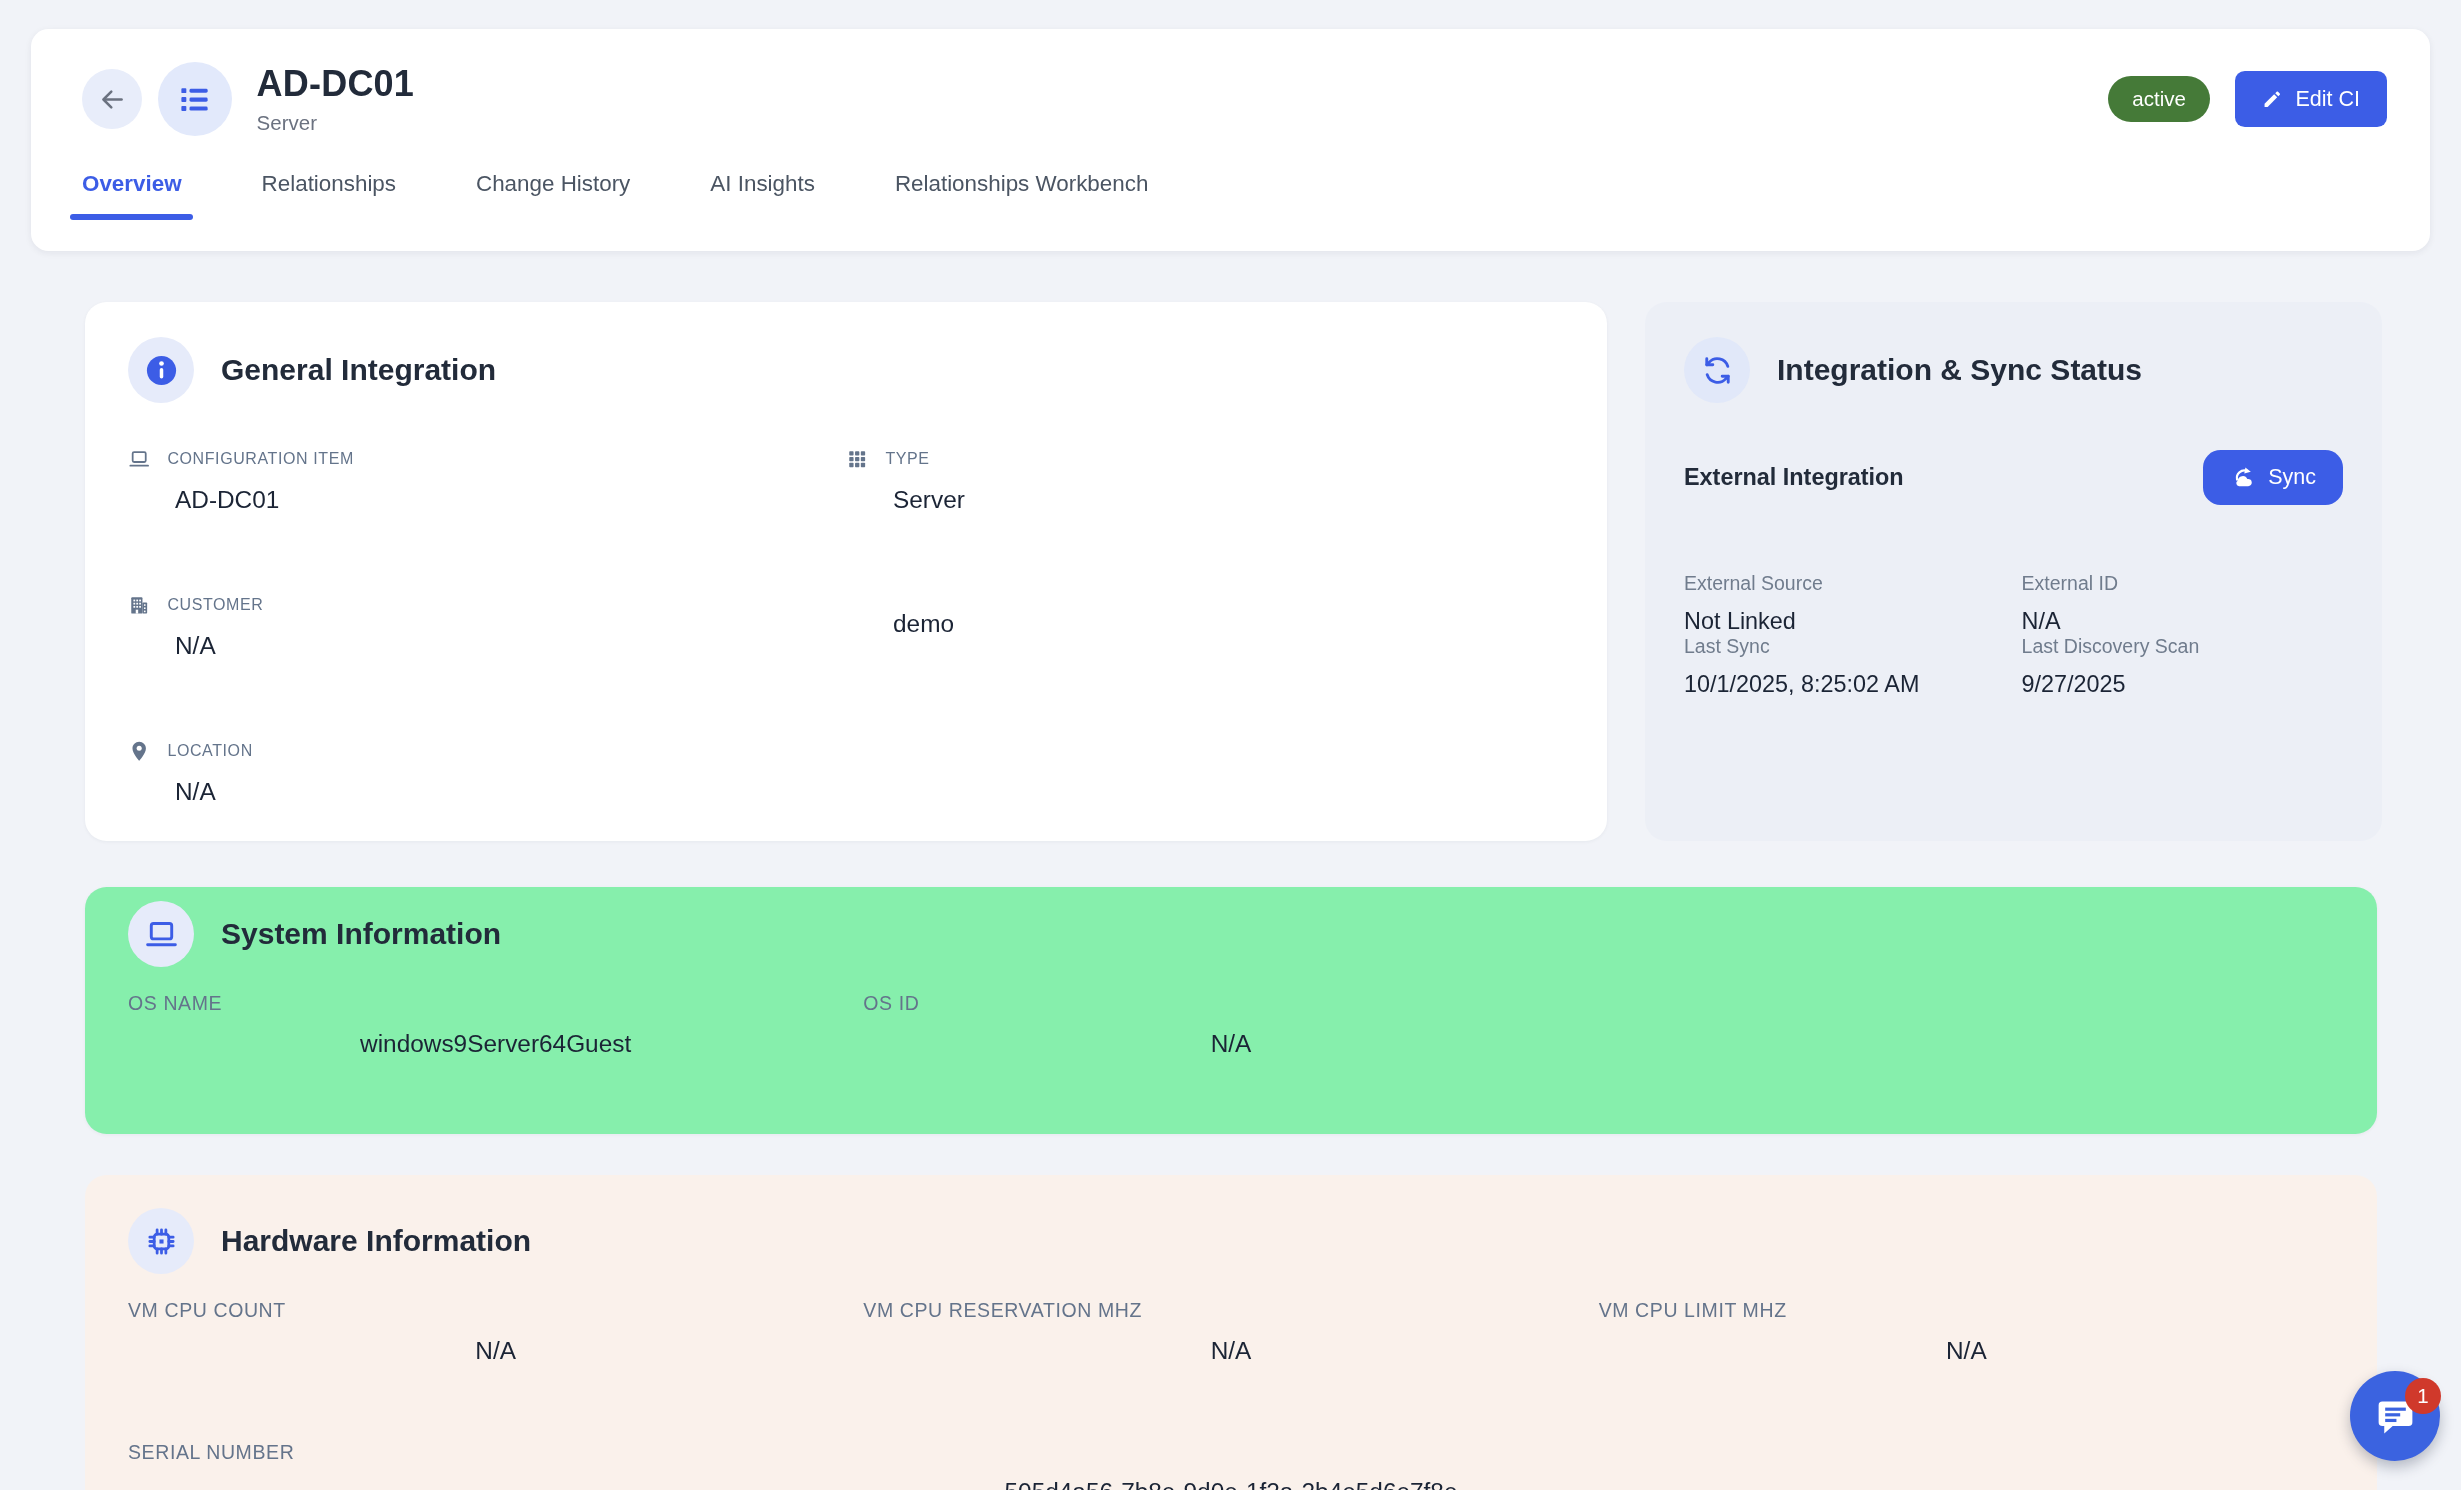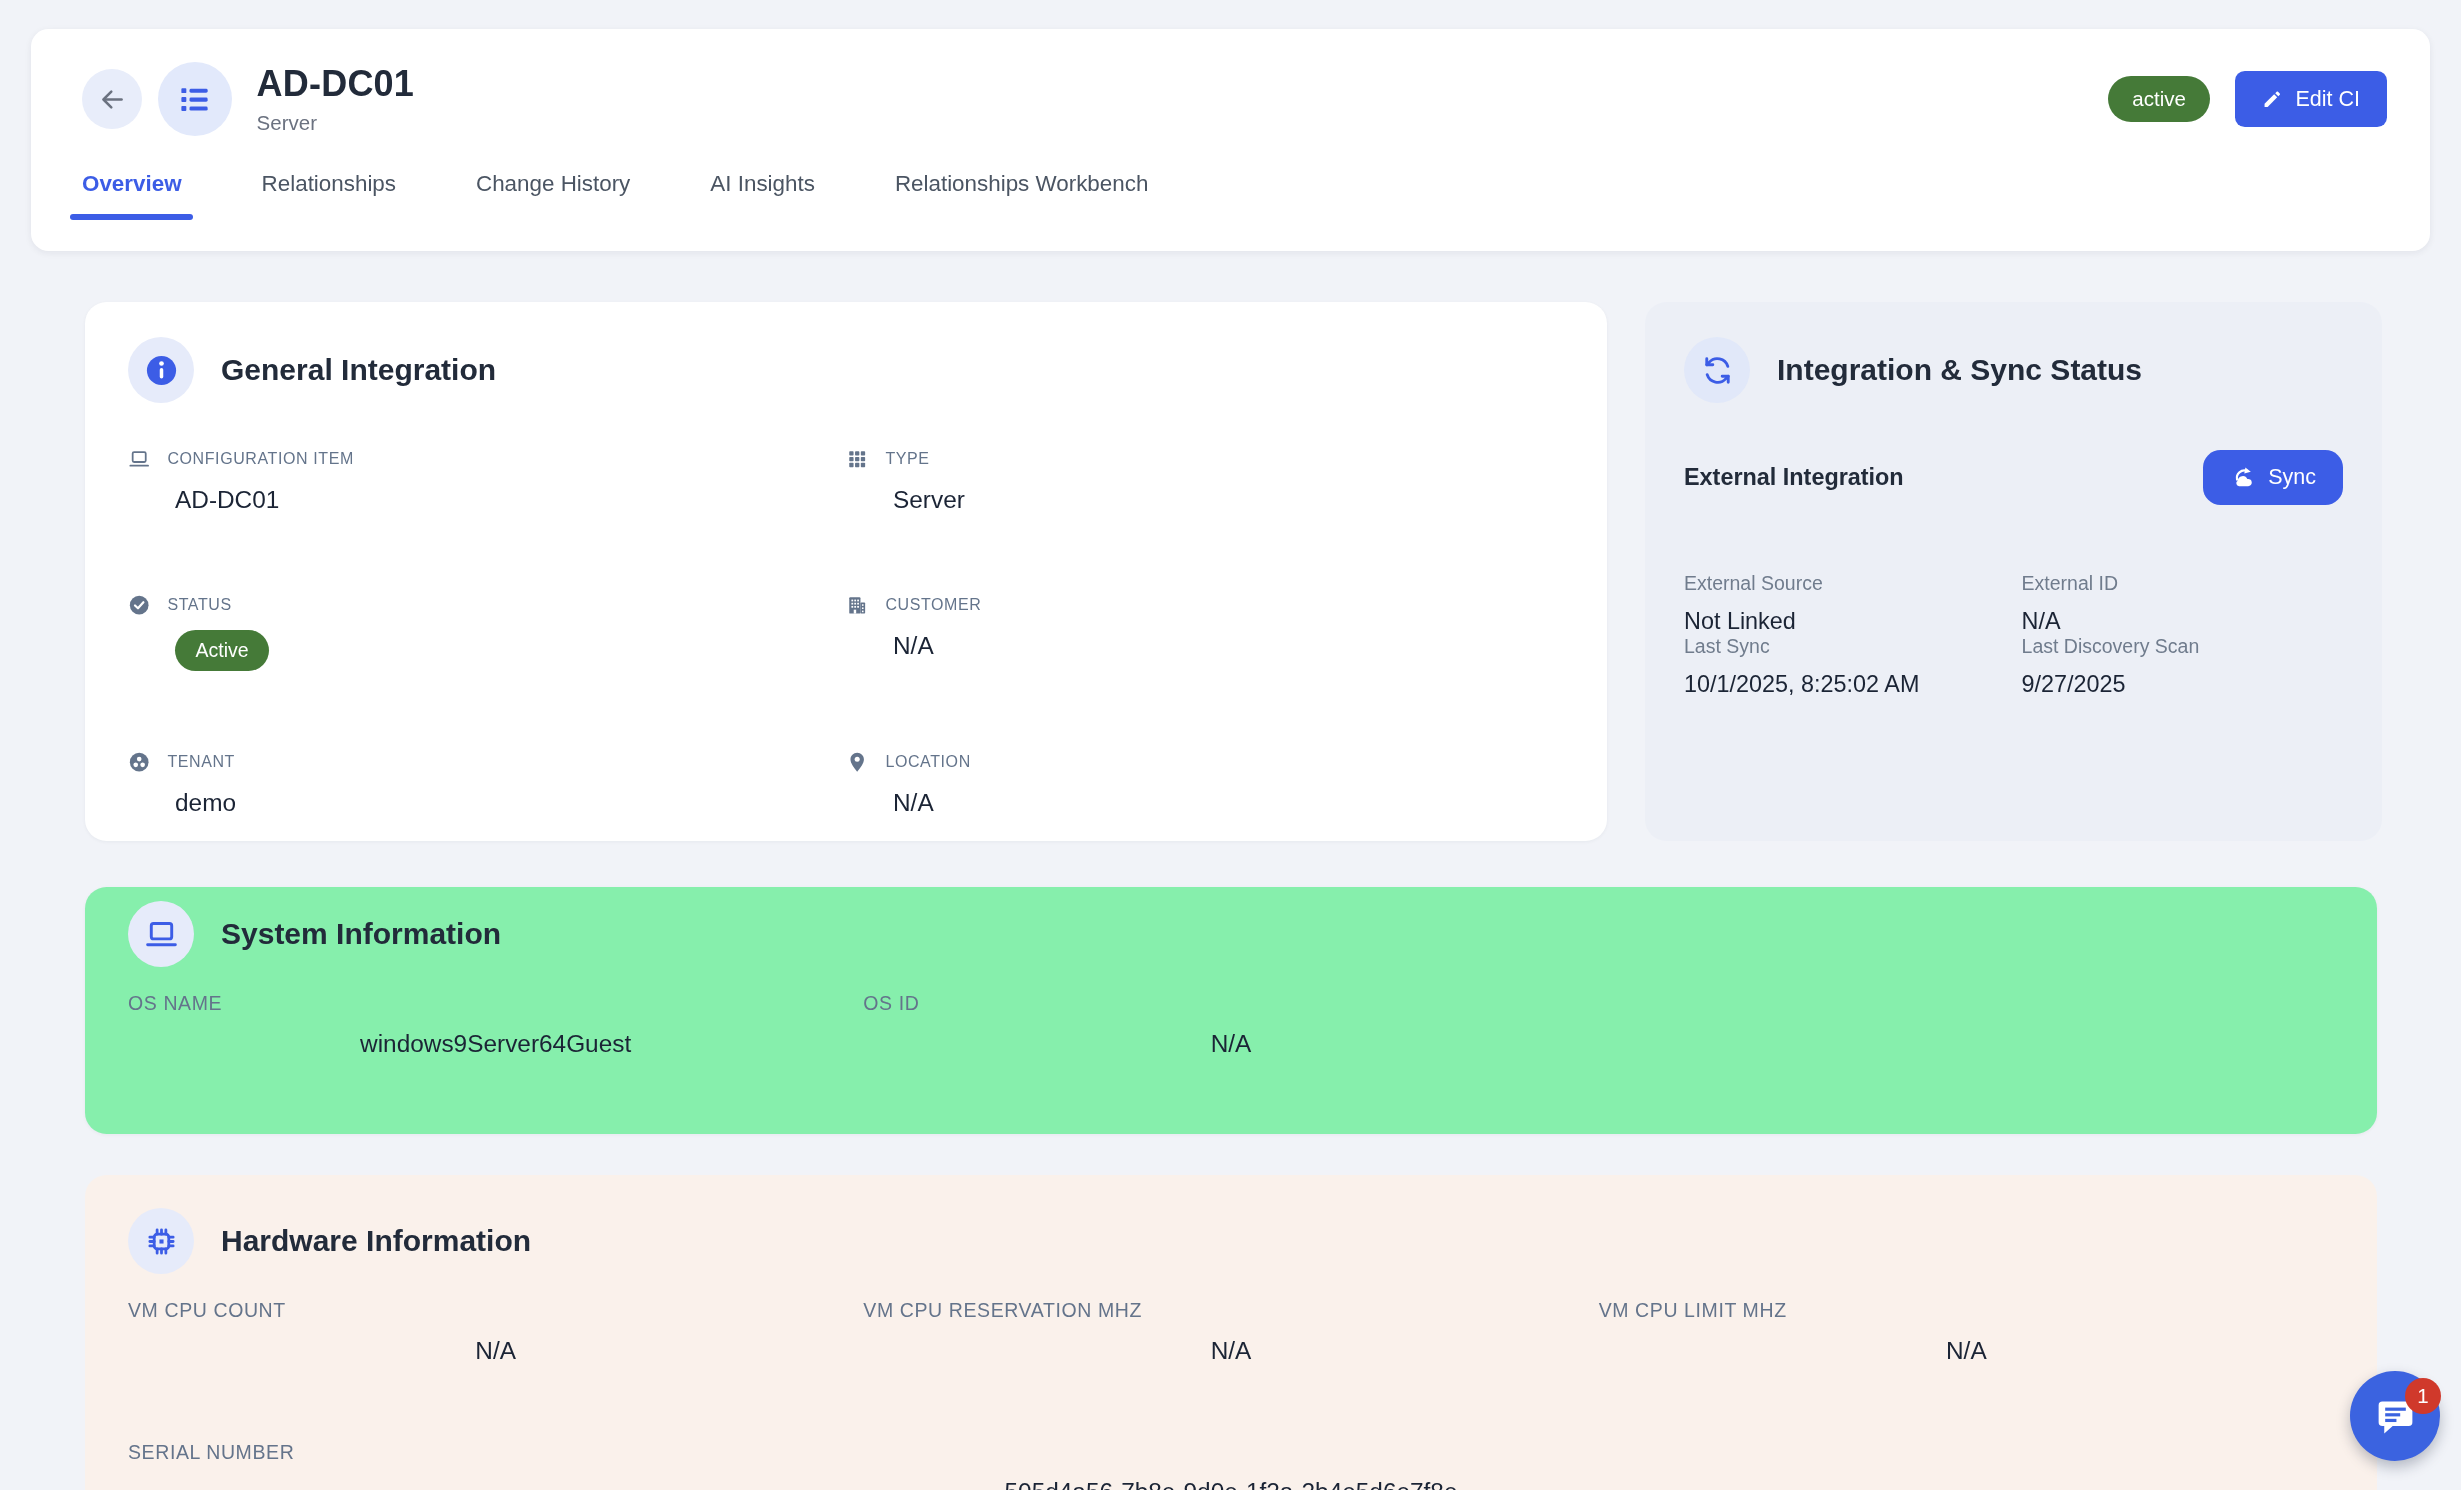--- a/index.html
+++ b/index.html
@@ -159,30 +159,20 @@
             <rect x="15.9" y="9.7" width="4.6" height="4.6" rx="0.8"></rect>
           <rect x="3.5" y="15.9" width="4.6" height="4.6" rx="0.8"></rect>
             <rect x="9.7" y="15.9" width="4.6" height="4.6" rx="0.8"></rect>
             <rect x="15.9" y="15.9" width="4.6" height="4.6" rx="0.8"></rect>
         </svg>
         <span>TYPE</span>
       </div>
       <div class="field-value">Server</div>
     </div>
 
-    <div class="field">
-      <div class="field-label">
-        <svg width="22.4" height="22.4" viewBox="0 0 24 24">
-          <circle cx="12" cy="12" r="10" fill="#64748b"></circle>
-          <path d="M7.5 12.3l3.2 3 5.8-6.4" fill="none" stroke="#ffffff" stroke-width="2.4" stroke-linecap="round" stroke-linejoin="round"></path>
-        </svg>
-        <span>STATUS</span>
-      </div>
-      <span class="badge-green">Active</span>
-    </div>
 
     <div class="field">
       <div class="field-label">
         <svg width="22.4" height="22.4" viewBox="0 0 24 24">
           <rect x="3.5" y="3.5" width="12" height="17.5" rx="1" fill="#64748b"></rect>
           <rect x="15.5" y="9" width="5" height="12" rx="0.8" fill="#64748b"></rect>
           <g fill="#ffffff">
             <rect x="5.8" y="6" width="1.9" height="1.9"></rect>
               <rect x="8.9" y="6" width="1.9" height="1.9"></rect>
               <rect x="12" y="6" width="1.9" height="1.9"></rect>
@@ -197,29 +187,20 @@
               <rect x="17.1" y="14.4" width="1.7" height="1.7"></rect>
               <rect x="17.1" y="17.8" width="1.7" height="1.7"></rect>
           </g>
         </svg>
         <span>CUSTOMER</span>
       </div>
       <div class="field-value">N/A</div>
     </div>
 
     <div class="field">
-      <div class="field-label">
-        <svg width="22.4" height="22.4" viewBox="0 0 24 24">
-          <circle cx="12" cy="12" r="10" fill="#64748b"></circle>
-          <circle cx="12" cy="8.7" r="2.5" fill="#ffffff"></circle>
-          <circle cx="8.3" cy="14.8" r="2.5" fill="#ffffff"></circle>
-          <circle cx="15.7" cy="14.8" r="2.5" fill="#ffffff"></circle>
-        </svg>
-        <span>TENANT</span>
-      </div>
       <div class="field-value">demo</div>
     </div>
 
     <div class="field">
       <div class="field-label">
         <svg width="22.4" height="22.4" viewBox="0 0 24 24">
           <path d="M12 1.8c-4 0-7.2 3.2-7.2 7.2 0 5.3 7.2 13.2 7.2 13.2s7.2-7.9 7.2-13.2c0-4-3.2-7.2-7.2-7.2z" fill="#64748b"></path>
           <circle cx="12" cy="8.9" r="2.7" fill="#ffffff"></circle>
         </svg>
         <span>LOCATION</span>

